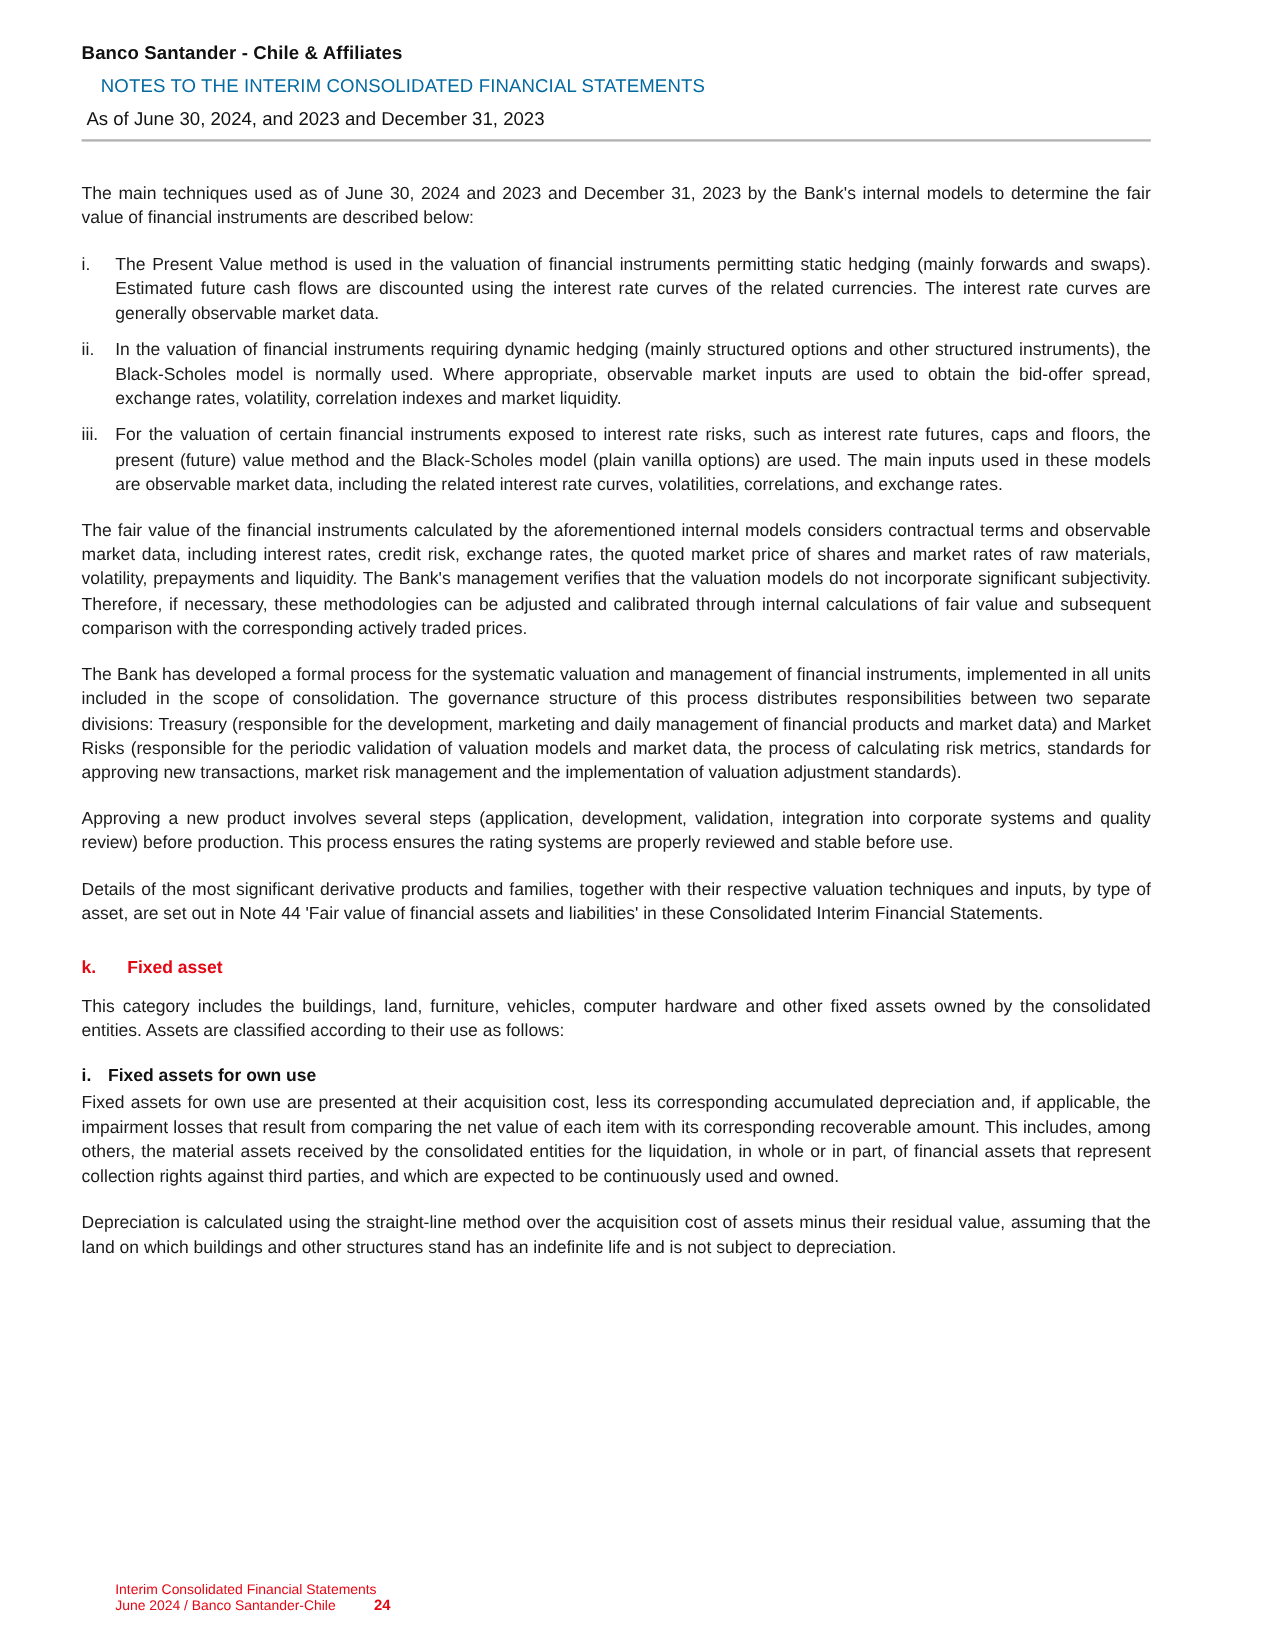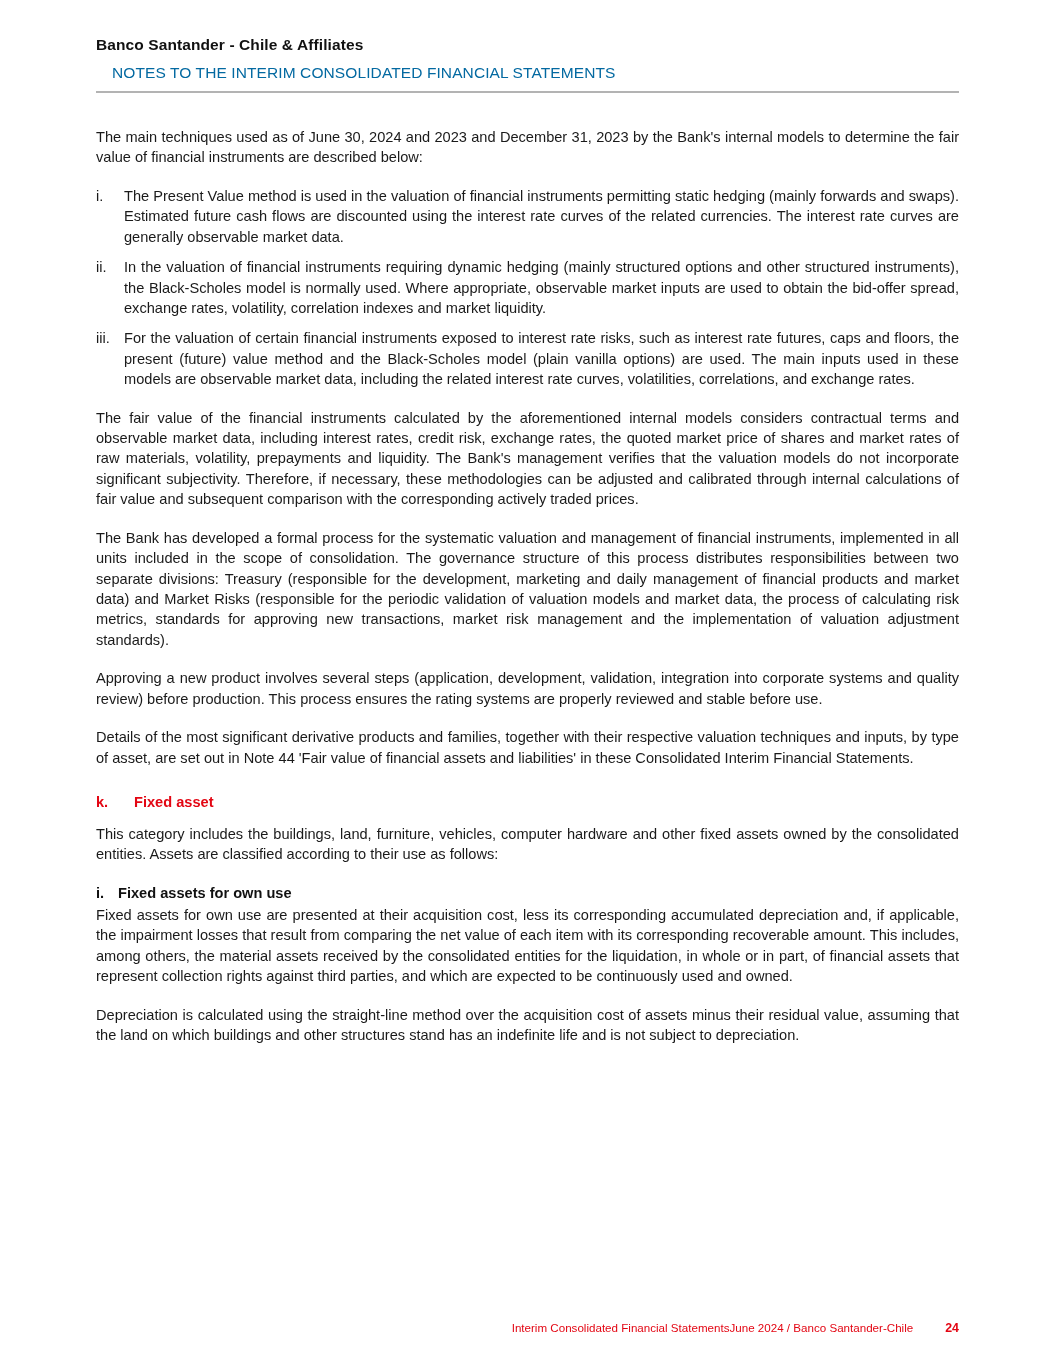--- a/index.html
+++ b/index.html
@@ -11,21 +11,21 @@
     width: 1055px;
     min-height: 1365px;
     font-family: "Liberation Sans", sans-serif;
     color: #1a1a1a;
     position: relative;
   }
   .page {
     width: 1055px;
     min-height: 1365px;
     box-sizing: border-box;
-    padding: 36px 96px 0 96px;
+    padding: 36px 96px 0 68px;
     position: relative;
   }
   .hdr-company {
     font-size: 15.5px;
     font-weight: bold;
     color: #111111;
     letter-spacing: 0.1px;
     margin: 0 0 10px 0;
   }
   .hdr-notes {
@@ -98,44 +98,46 @@
     margin: 20px 0 4px 0;
   }
   .sub-head-2 .letter {
     display: inline-block;
     width: 22px;
   }
   .footer {
     position: absolute;
     left: 96px;
     right: 96px;
-    bottom: 30px;
+    bottom: 20px;
     display: flex;
-    justify-content: flex-end;
+    justify-content: space-between;
     align-items: baseline;
     font-size: 11.6px;
     color: #e30613;
+    flex-direction: column;
   }
   .footer .right {
     display: flex;
     align-items: baseline;
     gap: 32px;
   }
   .footer .pageno {
     font-weight: bold;
     font-size: 12.4px;
   }
 </style>
 </head>
 <body>
 
 <div class="page">
 
   <div class="hdr-company">Banco Santander - Chile &amp; Affiliates</div>
   <div class="hdr-notes">NOTES TO THE INTERIM CONSOLIDATED FINANCIAL STATEMENTS</div>
+  <div class="hdr-asof">As of June 30, 2024, and 2023 and December 31, 2023</div>
   <hr class="hdr-rule">
 
 
   <p class="body">The main techniques used as of June 30, 2024 and 2023 and December 31, 2023 by the Bank's internal models to determine the fair value of financial instruments are described below:</p>
 
   <ol class="roman">
     <li>
       <span class="marker">i.</span>
       <span class="txt">The Present Value method is used in the valuation of financial instruments permitting static hedging (mainly forwards and swaps). Estimated future cash flows are discounted using the interest rate curves of the related currencies. The interest rate curves are generally observable market data.</span>
     </li>

